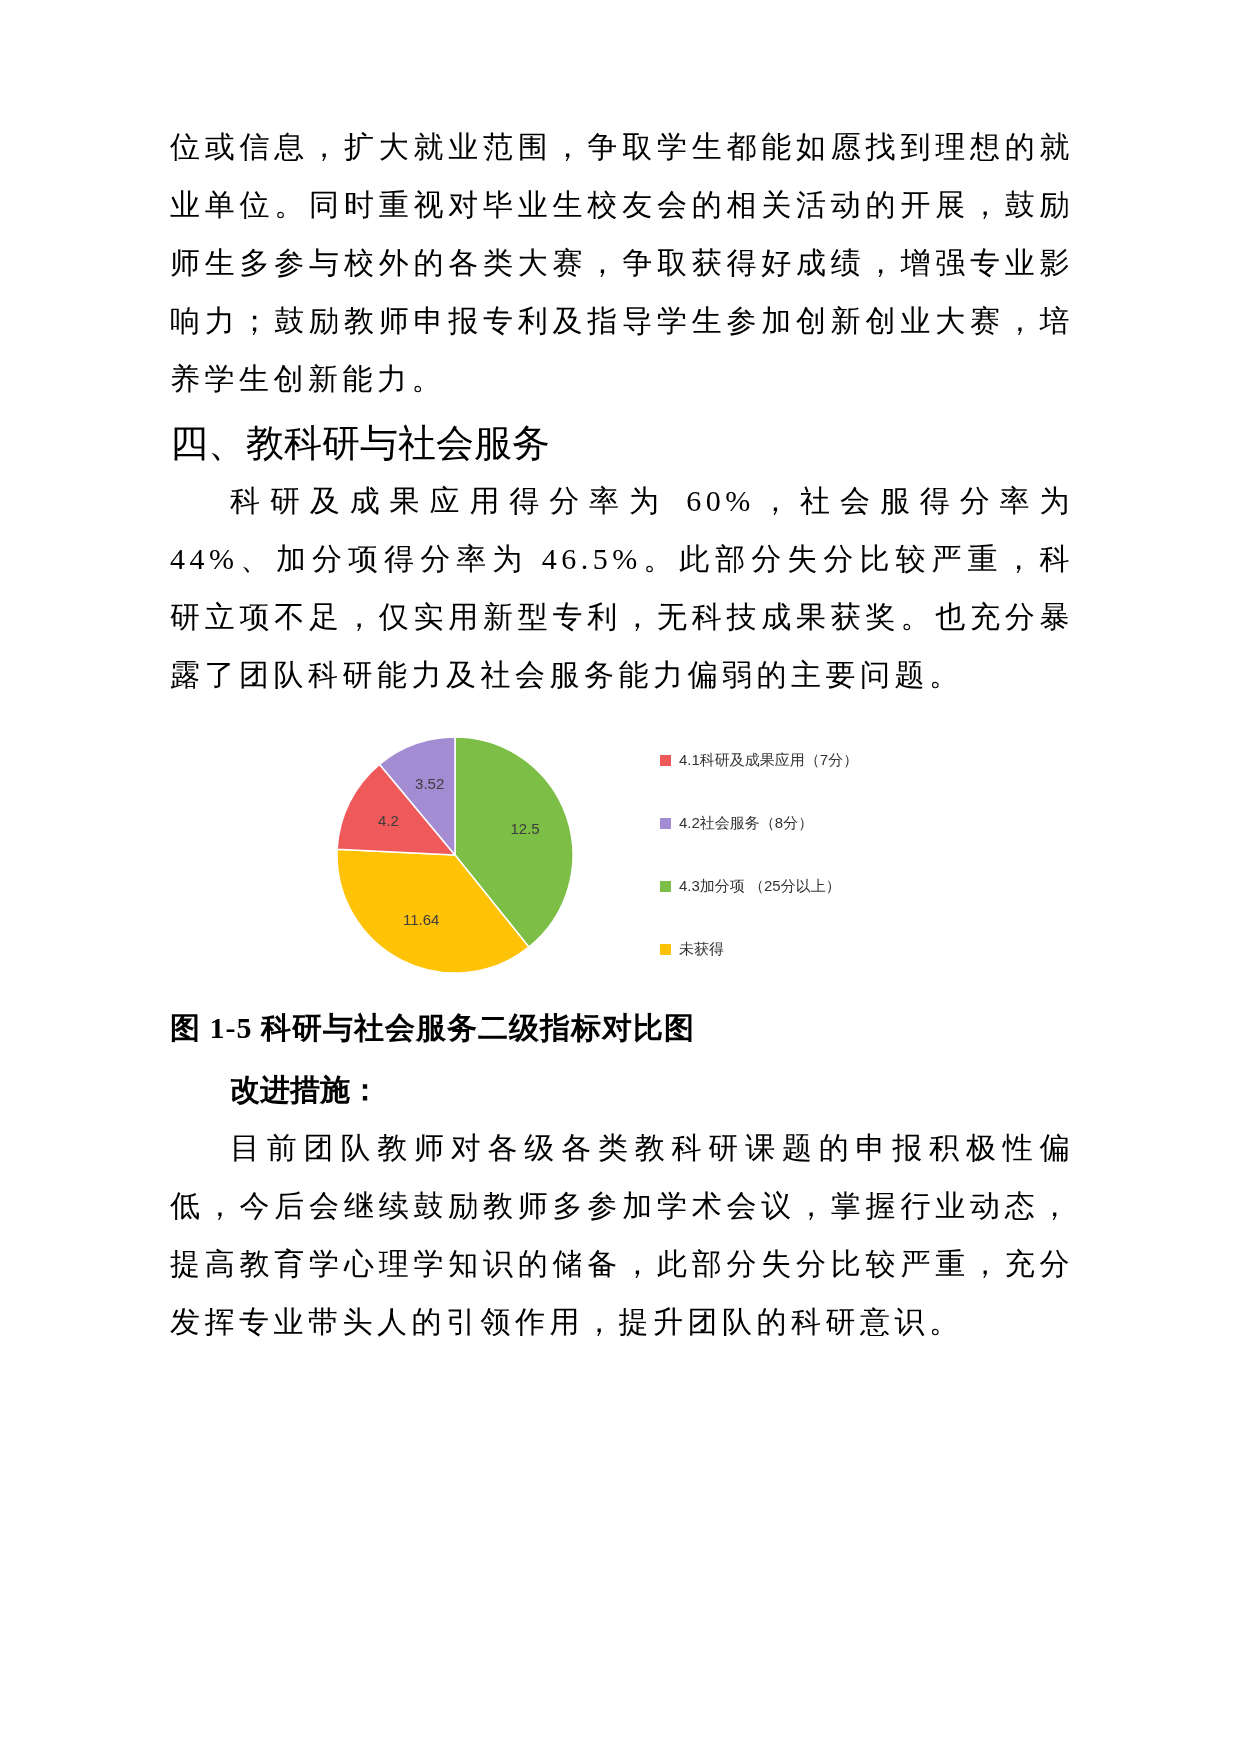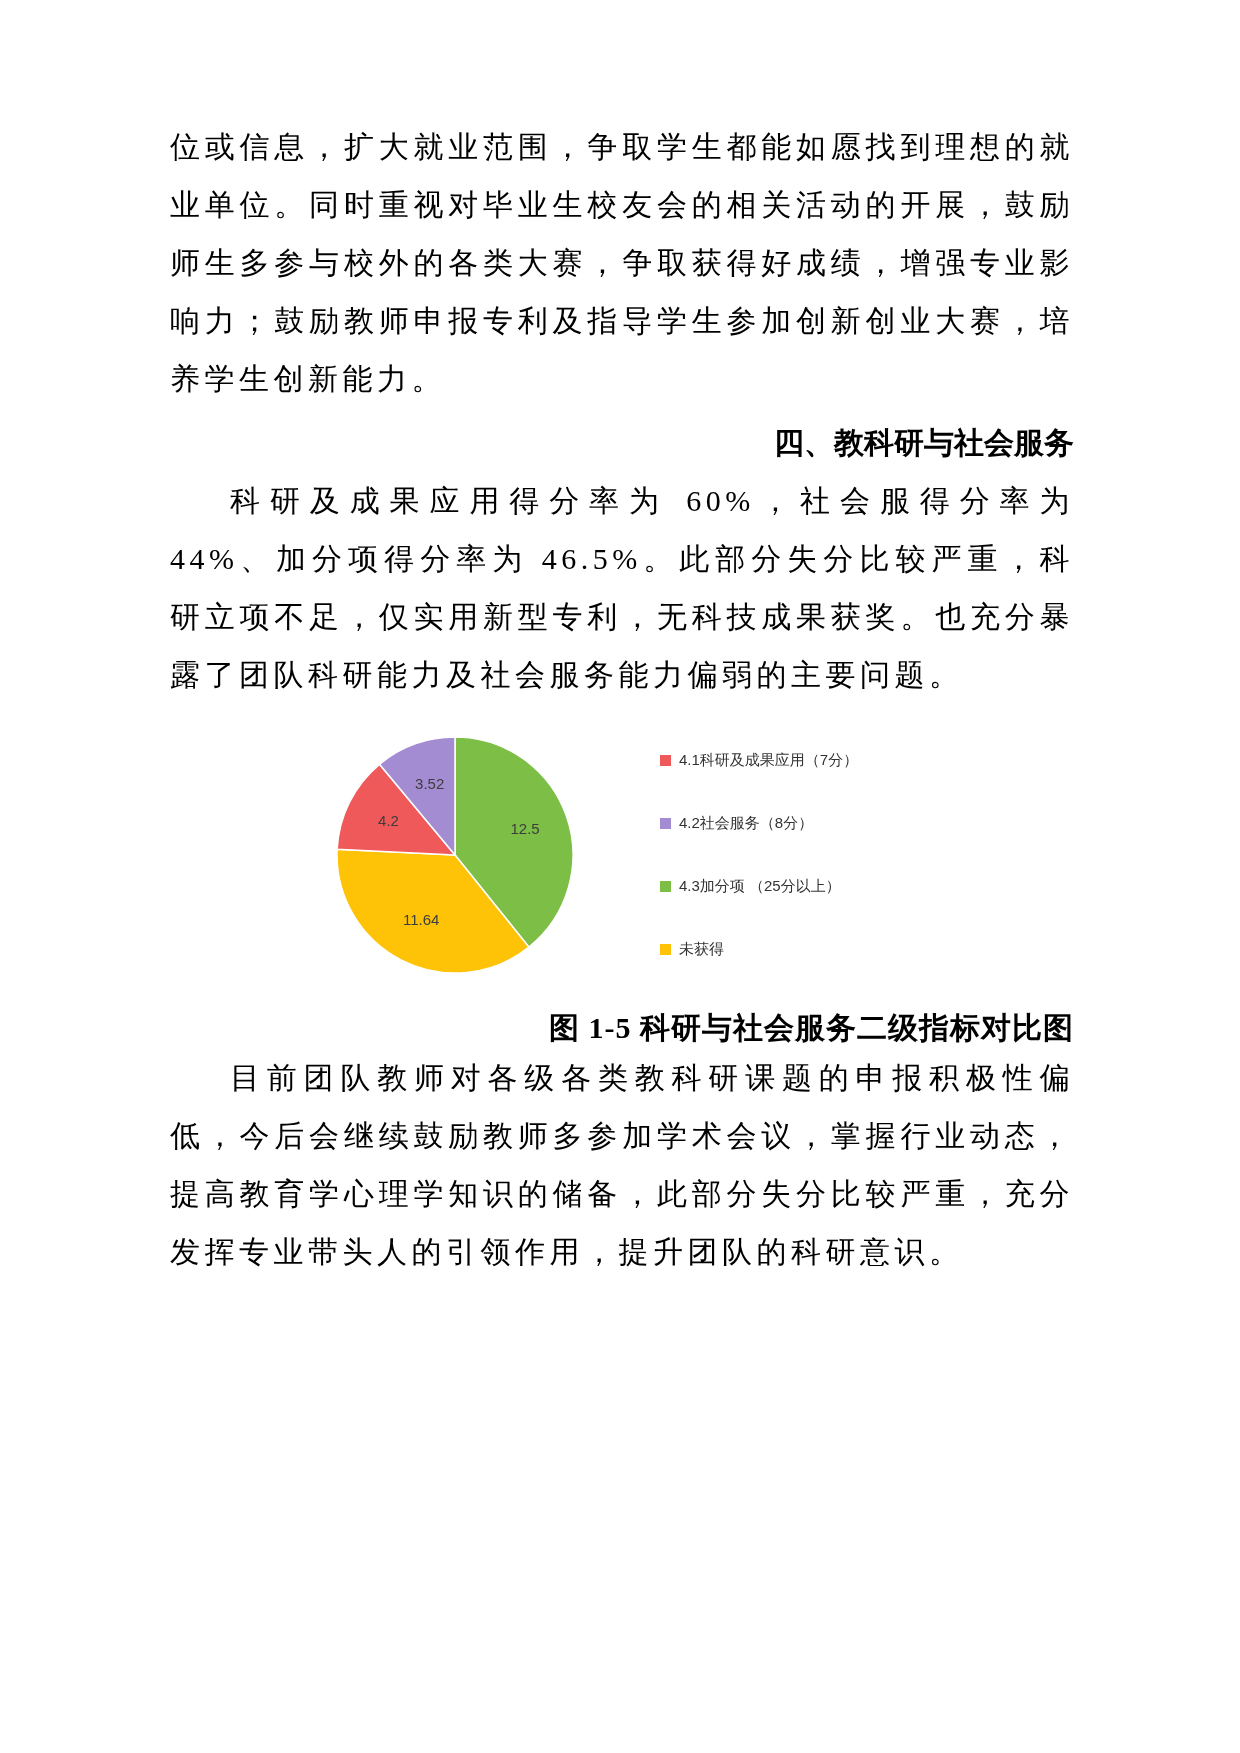--- a/index.html
+++ b/index.html
@@ -22,25 +22,24 @@
   p, h2 { margin: 0; }
   .body-text {
     font-size: 30px;
     line-height: 58px;
     letter-spacing: 4.5px;
     text-align: justify;
     text-justify: inter-ideograph;
   }
   .indent { text-indent: 2em; }
   .section-heading {
-    font-size: 30px;
+    font-size: 38px;
     line-height: 58px;
-    font-weight: bold;
+    font-weight: normal;
     margin-top: 6px;
-    text-align: right;
   }
   .sub-heading {
     font-size: 30px;
     line-height: 58px;
     font-weight: bold;
     text-indent: 2em;
   }
   .chart-area {
     display: flex;
     align-items: center;
@@ -71,21 +70,21 @@
   }
   .legend-swatch {
     width: 11px;
     height: 11px;
     flex: 0 0 auto;
     display: inline-block;
   }
   .caption {
     font-size: 30px;
     font-weight: bold;
-    text-align: right;
+    text-align: left;
     margin-top: 28px;
     letter-spacing: 1px;
   }
   .sub-heading.after-caption { margin-top: 12px; }
   .page-number {
     position: absolute;
     top: 1478px;
     left: 0;
     width: 100%;
     text-align: center;
@@ -131,18 +130,19 @@
         </div>
         <div class="legend-item">
           <span class="legend-swatch" style="background: rgb(254, 195, 6);"></span>
           <span>未获得</span>
         </div>
       </div>
   </div>
 
   <p class="caption">图 1-5  科研与社会服务二级指标对比图</p>
 
+  <p class="sub-heading after-caption">改进措施：</p>
 
   <p class="body-text indent">目前团队教师对各级各类教科研课题的申报积极性偏低，今后会继续鼓励教师多参加学术会议，掌握行业动态，提高教育学心理学知识的储备，此部分失分比较严重，充分发挥专业带头人的引领作用，提升团队的科研意识。</p>
 
   <div class="page-number">6</div>
 
 </div>
 
 </body></html>

